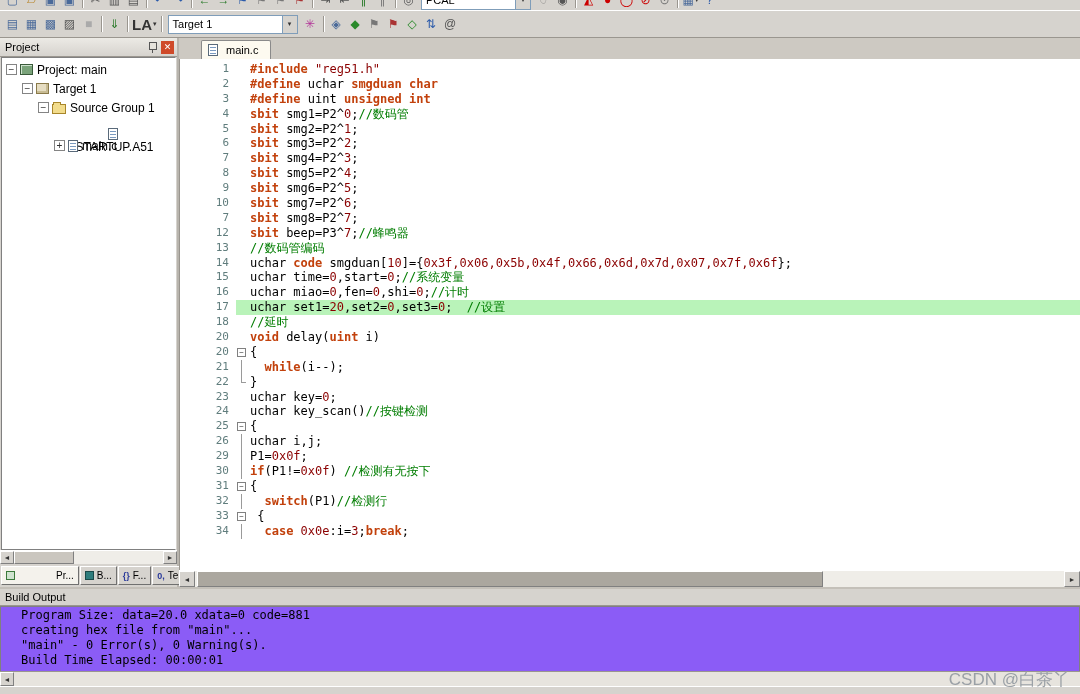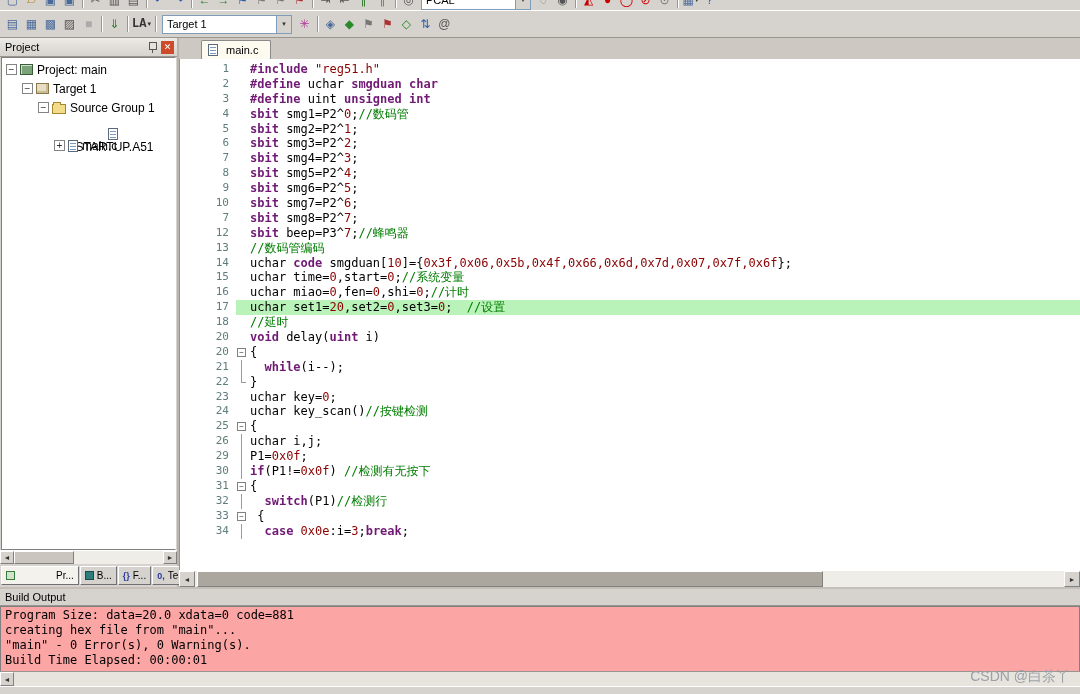--- a/index.html
+++ b/index.html
@@ -7,21 +7,21 @@
   body { font-family:"Liberation Sans", sans-serif; font-size:11px; background:#d6d3ce; color:#000; }
   .app { width:1080px; height:694px; display:flex; flex-direction:column; background:#d6d3ce; }
 
   
   .tb-row1 { height:11px; overflow:hidden; background:#d6d3ce; border-bottom:1px solid #ffffff; }
   .tb-row1 .tb-inner { display:flex; align-items:center; height:22px; margin-top:-11px; padding-left:3px; }
   .tb-row2 { height:27px; display:flex; align-items:center; background:#d6d3ce; border-bottom:1px solid #9a968f; }
   .tb-row2 .tb-inner { display:flex; align-items:center; padding-left:3px; }
   .tbtn { min-width:19px; height:19px; display:flex; align-items:center; justify-content:center; border:1px solid transparent; flex:none; }
   .tglyph { font-size:12px; line-height:1; }
-  .tglyph.small { font-size:12px; font-weight:bold;font-family:Liberation Mono, monospace; }
+  .tglyph.small { font-size:15px; font-weight:bold; }
   .dd { font-size:7px; margin-left:1px; color:#333; }
   .tsep { width:1px; height:16px; background:#9a968f; margin:0 3px; box-shadow:1px 0 0 #fff; flex:none; }
   .combo { height:19px; background:#fff; border:1px solid #7f9db9; display:flex; align-items:center; margin:0 3px; font-size:11px; flex:none; }
   .combo-text { flex:1; padding:0 4px; white-space:nowrap; overflow:hidden; }
   .combo-btn { width:15px; height:100%; background:#d6d3ce; border-left:1px solid #7f9db9; display:flex; align-items:center; justify-content:center; font-size:7px; color:#333; }
 
   
   .main { flex:1; display:flex; min-height:0; }
   .left { width:179px; flex:none; display:flex; flex-direction:column; background:#d6d3ce; border-right:2px solid #b8b4ad; }
   .panel-head { height:19px; flex:none; display:flex; align-items:center; gap:3px; padding:0 3px 0 5px; background:linear-gradient(#eceae5,#d6d3ce); border-bottom:1px solid #9a968f; }
@@ -62,39 +62,39 @@
   .etab { height:19px; display:flex; align-items:center; gap:4px; padding:0 12px 0 6px; background:#fdfaf0; border:1px solid #8a8a8a; border-bottom:none; border-radius:2px 2px 0 0; font-size:11px; cursor:pointer; }
   .code-wrap { flex:1; min-height:0; background:#fff; border-left:1px solid #9a968f; padding-top:3px; overflow:hidden; cursor:text; }
   .cl { display:flex; height:14.9px; align-items:stretch; }
   .ln { width:56px; flex:none; text-align:right; padding-right:7px; color:#607d7d; font:11px "DejaVu Sans Mono", monospace; line-height:14.9px; background:#fff; }
   .foldcell { width:12px; flex:none; position:relative; }
   .foldbox { position:absolute; left:1px; top:3px; width:9px; height:9px; border:1px solid #808080; background:#fff; font-size:8px; line-height:7px; text-align:center; color:#333; }
   .foldvert { position:absolute; left:5px; top:0; bottom:0; width:1px; background:#9a9a9a; }
   .foldcorner { position:absolute; left:5px; top:0; height:8px; width:5px; border-left:1px solid #9a9a9a; border-bottom:1px solid #9a9a9a; }
   .code { flex:1; font:12px "DejaVu Sans Mono", monospace; line-height:14.9px; white-space:pre; padding-left:2px; }
   .cl.hl .code, .cl.hl .foldcell { background:#b9f3b9; }
-  .kw  { color:#701a75; font-weight:bold; }
+  .kw  { color:#c2410c; font-weight:bold; }
   .cmt { color:#007d00; }
   .str { color:#8b0000; }
   .num { color:#8b0000; }
   .pl  { color:#000; }
 
   .editor-scroll { height:17px; flex:none; display:flex; background:#d6d3ce; border-top:1px solid #fff; }
   .editor-scroll .scroll-btn { width:16px; }
   .escroll-thumb { left:2px; width:72%; background:#aba79f; }
 
   
   .build-panel { height:84px; flex:none; display:flex; flex-direction:column; border-top:2px solid #c4c0b9; }
   .bp-head { height:17px; flex:none; display:flex; align-items:center; padding:0 5px; background:#d6d3ce; border-bottom:1px solid #9a968f; font-size:11px; }
-  .bp-body { flex:1; background:#fca5a5; border:1px solid #808080; border-bottom:none; font:12px "DejaVu Sans Mono", monospace; line-height:15px; padding:1px 4px; overflow:hidden; }
+  .bp-body { flex:1; background:#8b5cf6; border:1px solid #808080; border-bottom:none; font:12px "DejaVu Sans Mono", monospace; line-height:15px; padding:1px 20px; overflow:hidden; }
 
   .bottom-strip { height:15px; flex:none; display:flex; align-items:stretch; background:#d6d3ce; position:relative; border-top:1px solid #9a968f; }
   .bottom-strip .scroll-btn { height:100%; }
   .bottom-strip .scroll-track { background:#e7e4de; }
-  .watermark { position:absolute; right:10px; top:-4px; color:#9aa0a6; font-size:14px; background:transparent; }
+  .watermark { position:absolute; right:10px; top:-4px; color:#9aa0a6; font-size:17px; background:transparent; }
   .status { height:8px; flex:none; background:#d6d3ce; border-top:1px solid #fff; }
 </style>
 </head>
 <body>
 
 <div class="app">
 
   <div class="tb-row1">
     <div class="tb-inner" id="tb1">
         <span class="tbtn">

